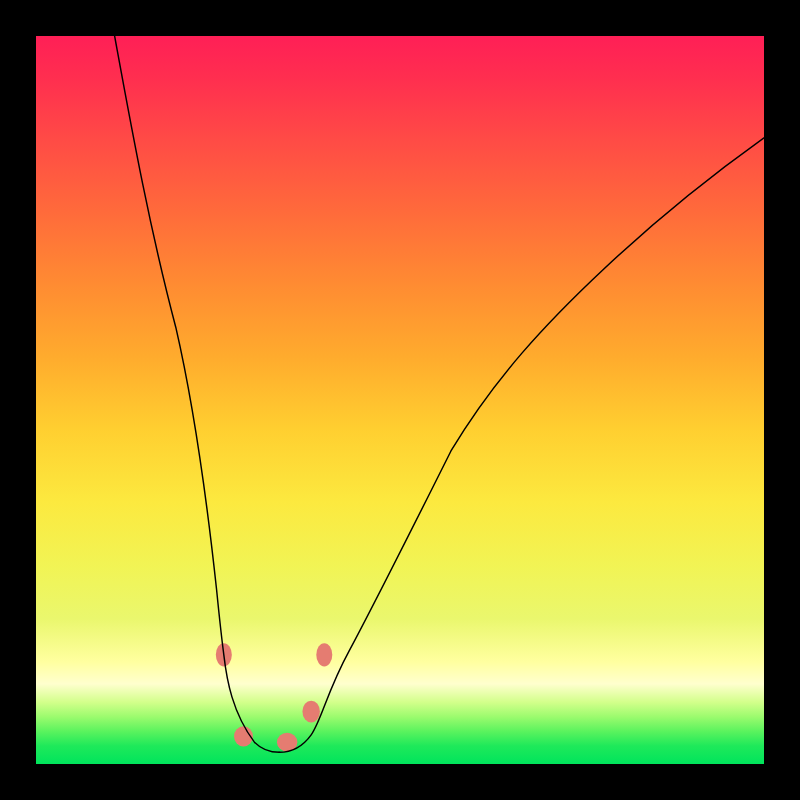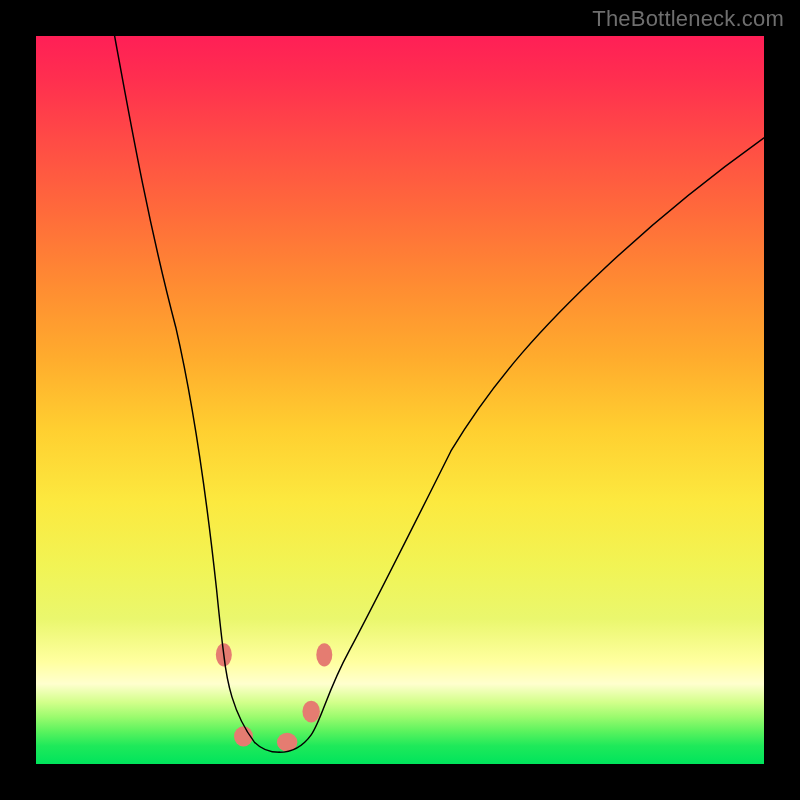--- a/index.html
+++ b/index.html
@@ -77,21 +77,20 @@
   .marker {
     fill: #e57c71;
     stroke: none;
   }
 </style>
 </head>
 <body>
 
 <div class="stage">
 
-  <div class="watermark">TheBottleneck.com</div>
 
   <div class="plot-area">
     <div class="gradient-fill"></div>
 
     <svg class="curve" viewBox="0 0 1000 1000" preserveAspectRatio="none">
 
       <g>
         <ellipse class="marker" cx="258" cy="850" rx="11" ry="16"></ellipse>
         <ellipse class="marker" cx="285" cy="962" rx="13" ry="14"></ellipse>
         <ellipse class="marker" cx="345" cy="970" rx="14" ry="13"></ellipse>

